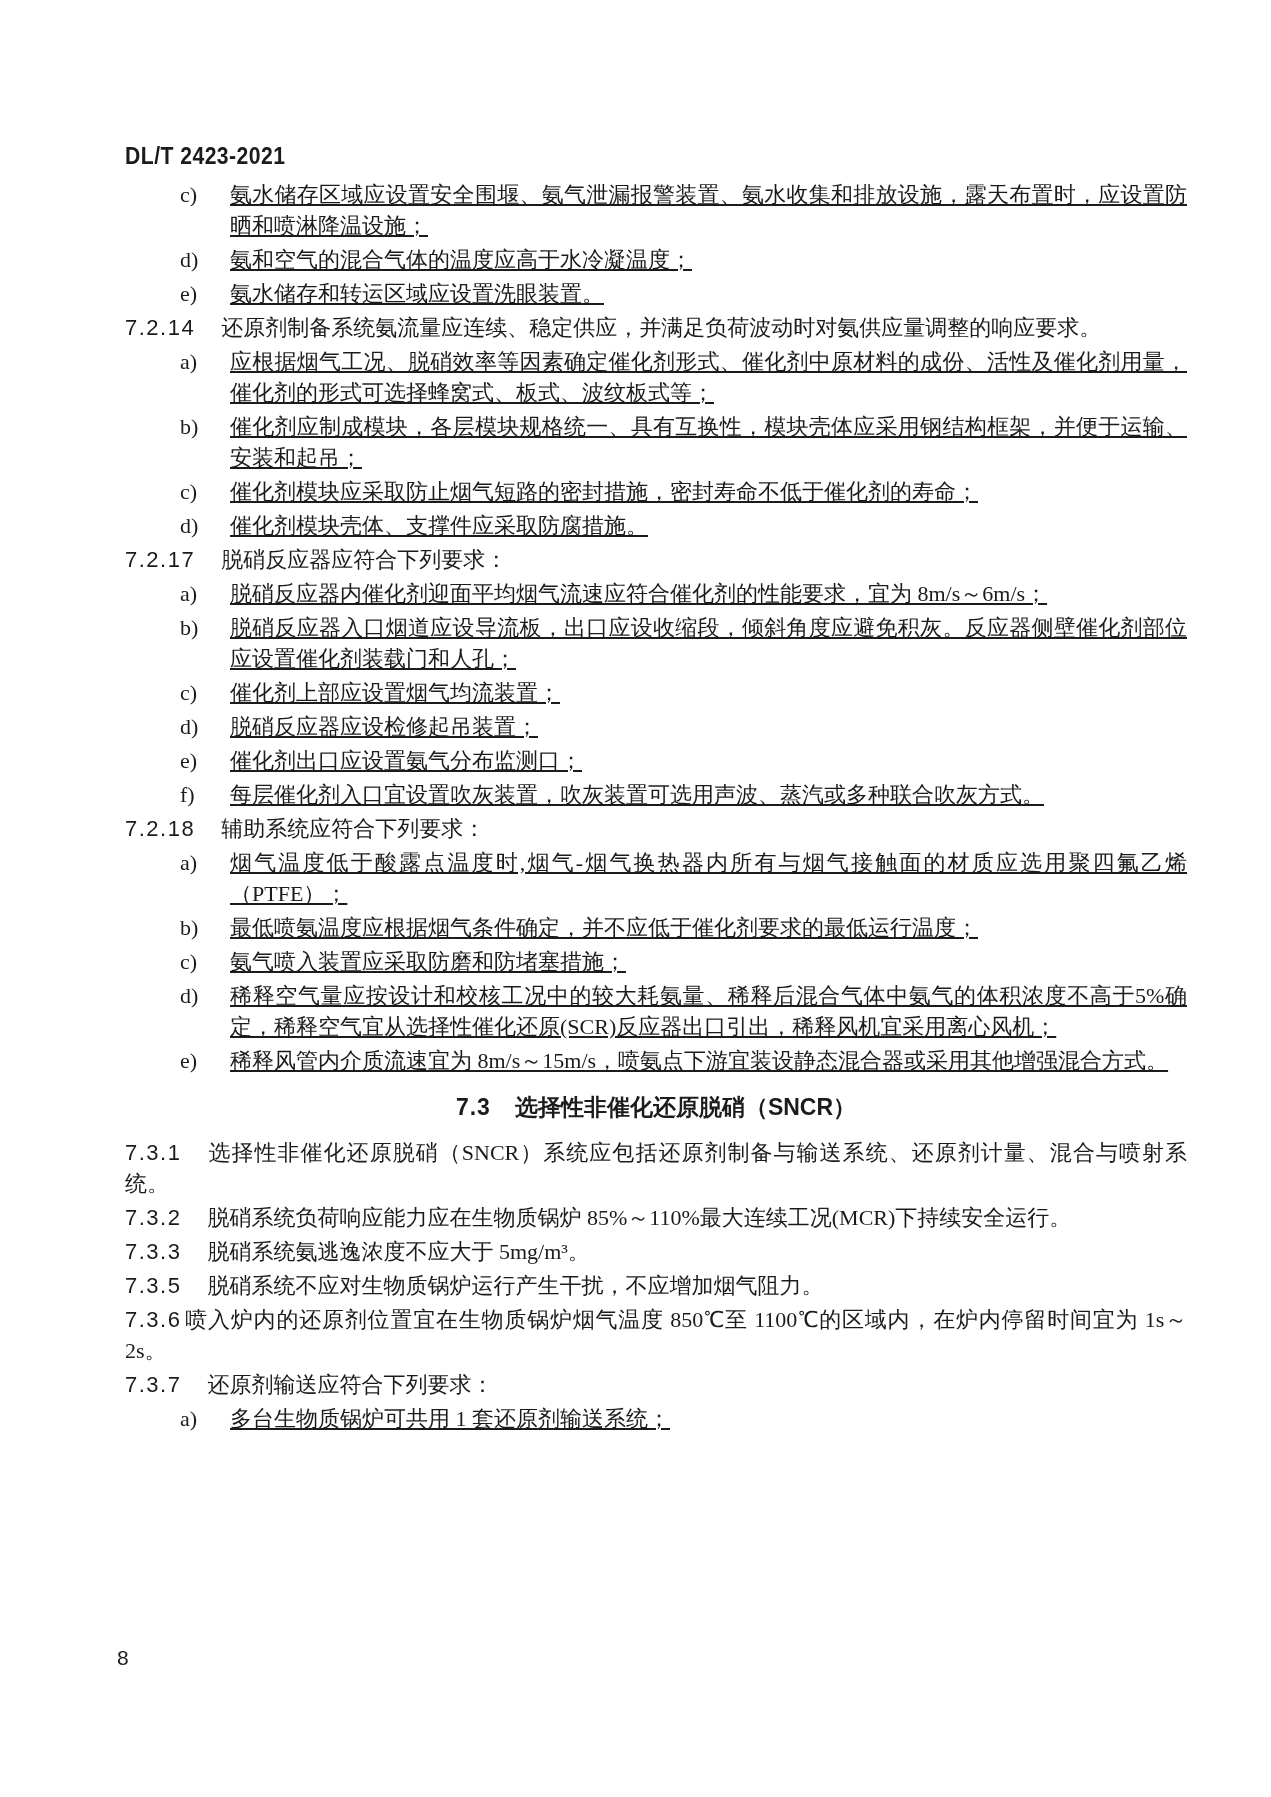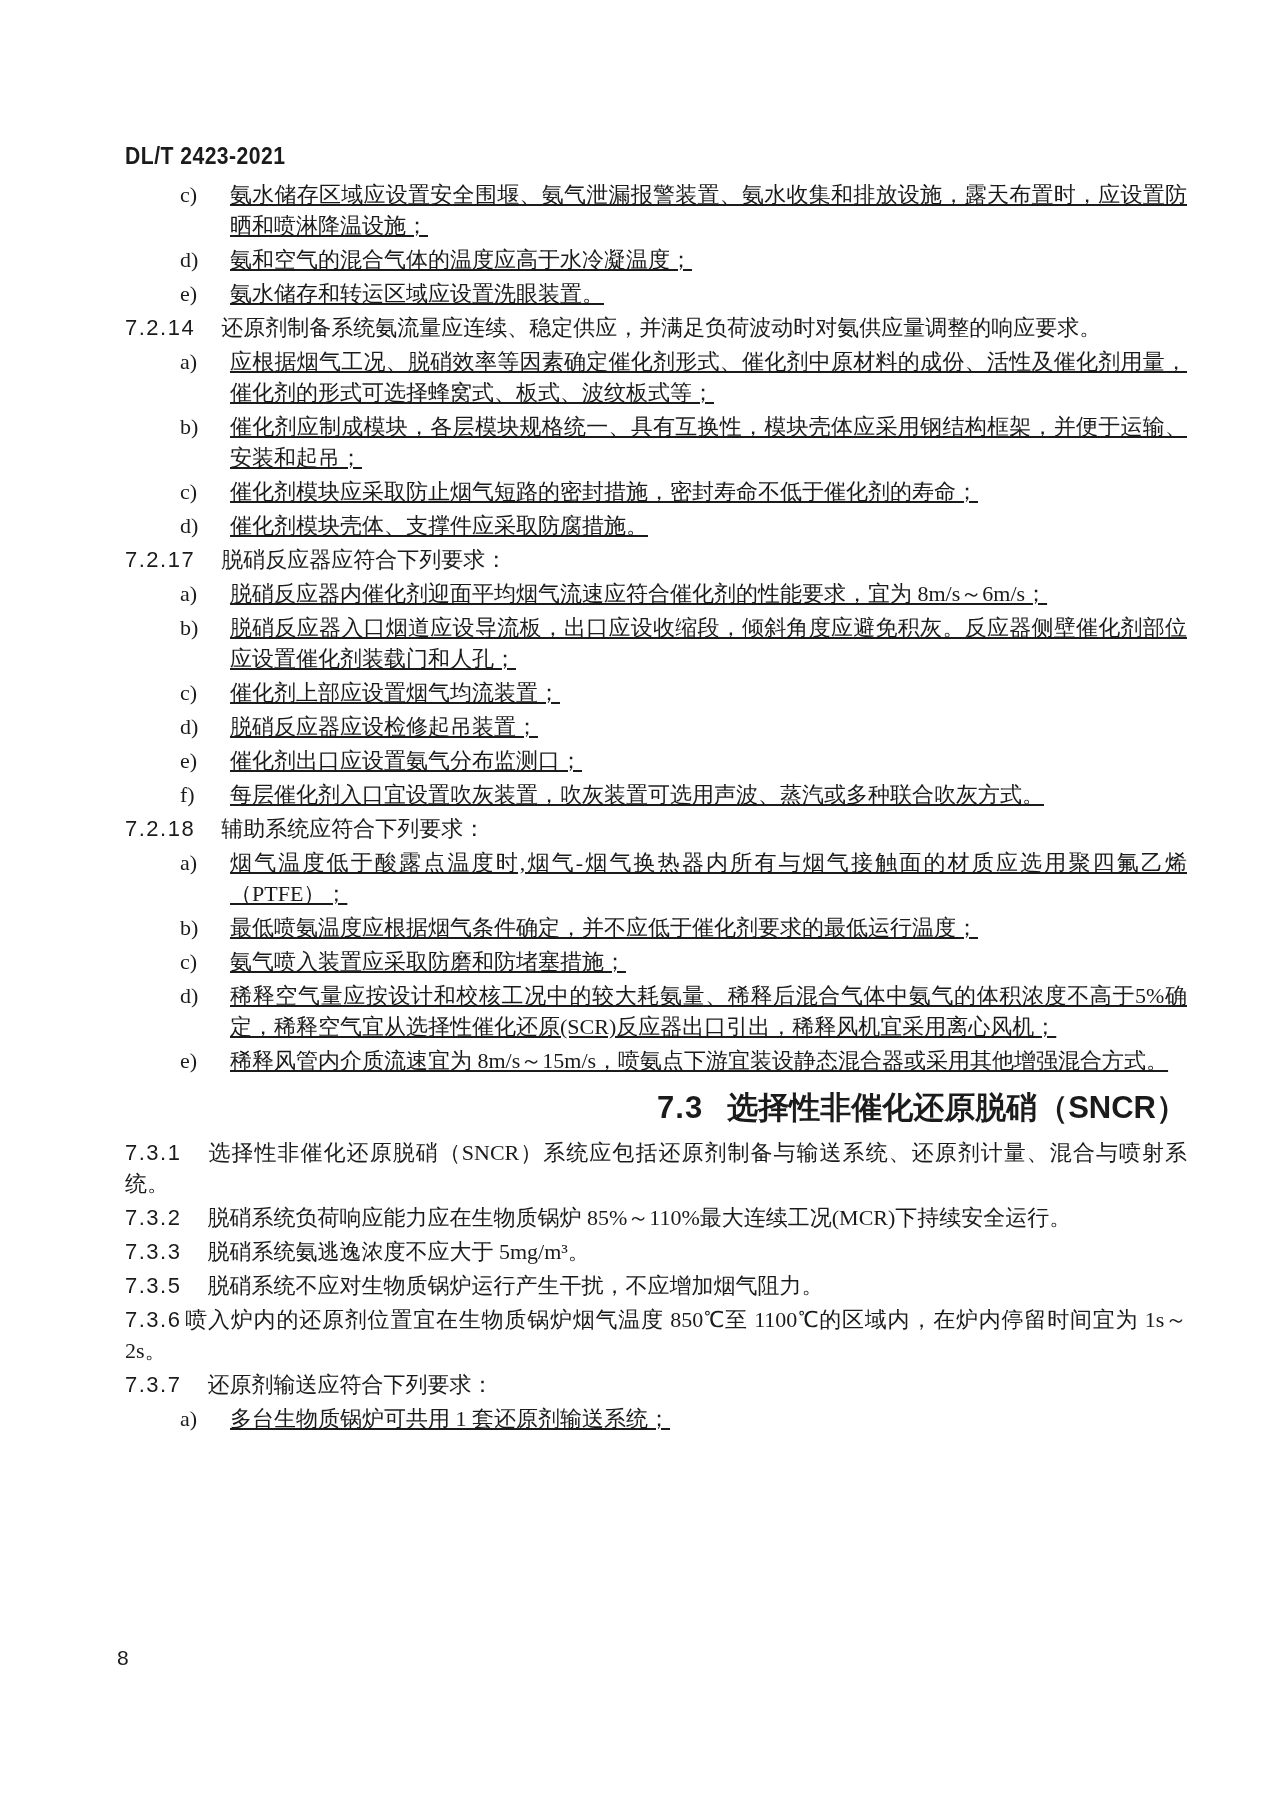--- a/index.html
+++ b/index.html
@@ -55,24 +55,24 @@
     margin-left: 55px;
   }
   .lettered .text {
     flex: 1;
     text-align: justify;
     text-decoration: underline;
   }
   .heading {
     font-family: "Liberation Sans", sans-serif;
     font-weight: 700;
-    font-size: 31px;
+    font-size: 23px;
     margin-top: 16px;
     margin-bottom: 14px;
-    text-align: right;
+    text-align: center;
   }
   .heading .num {
     letter-spacing: 1px;
     margin-right: 24px;
   }
   .page-number {
     position: absolute;
     left: 117px;
     top: 1646px;
     font-family: "Liberation Sans", sans-serif;

